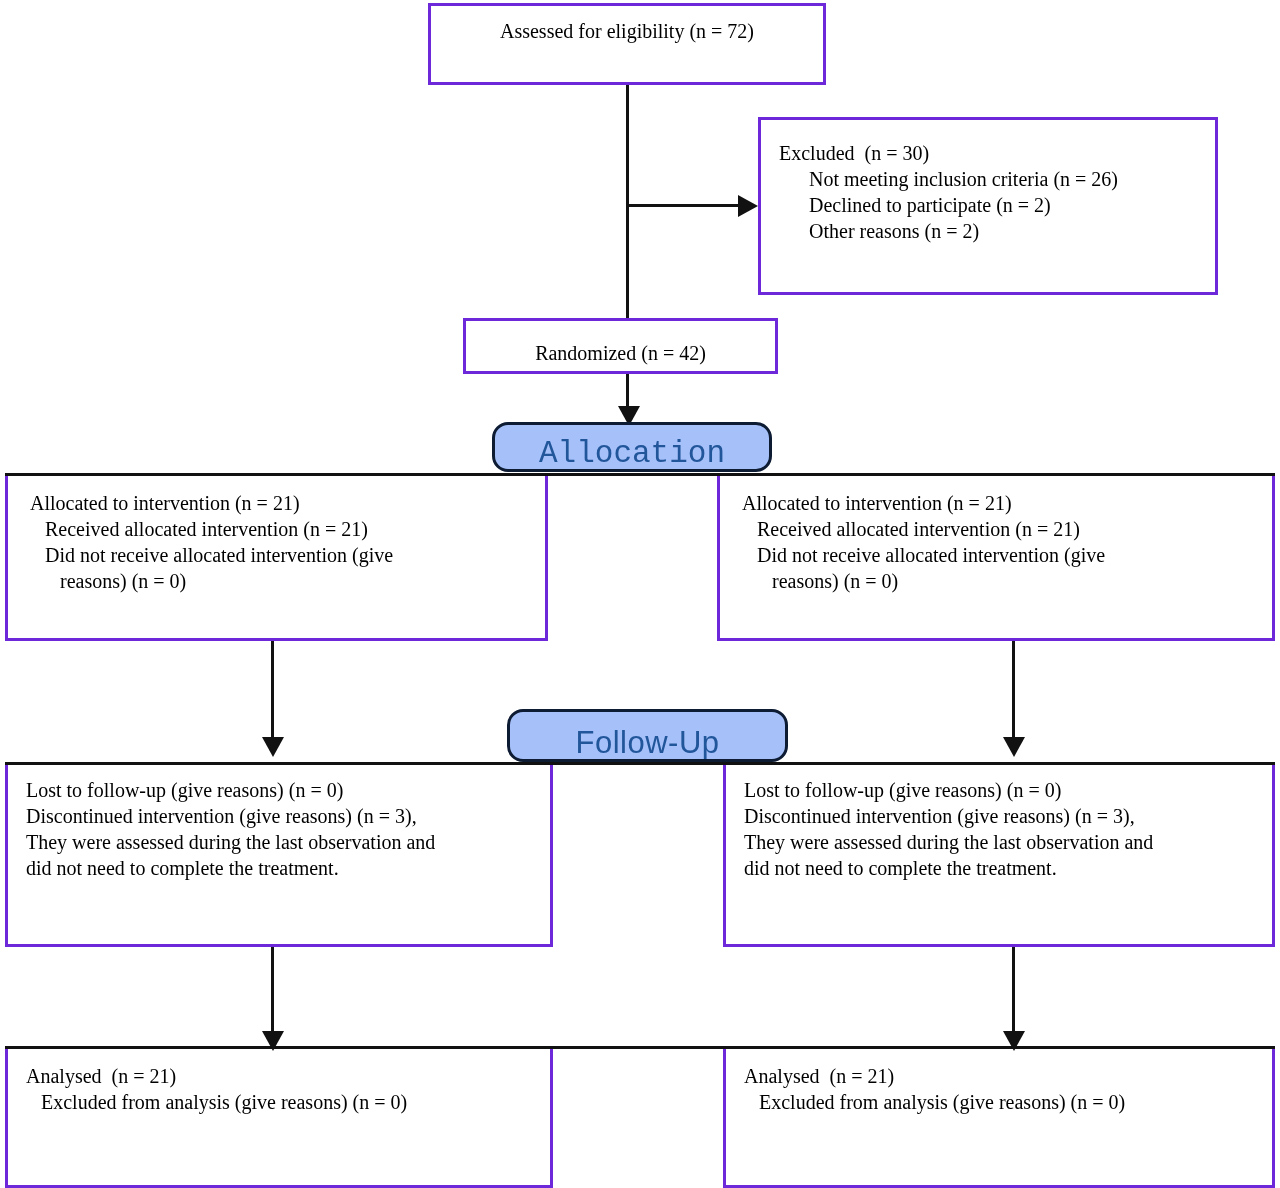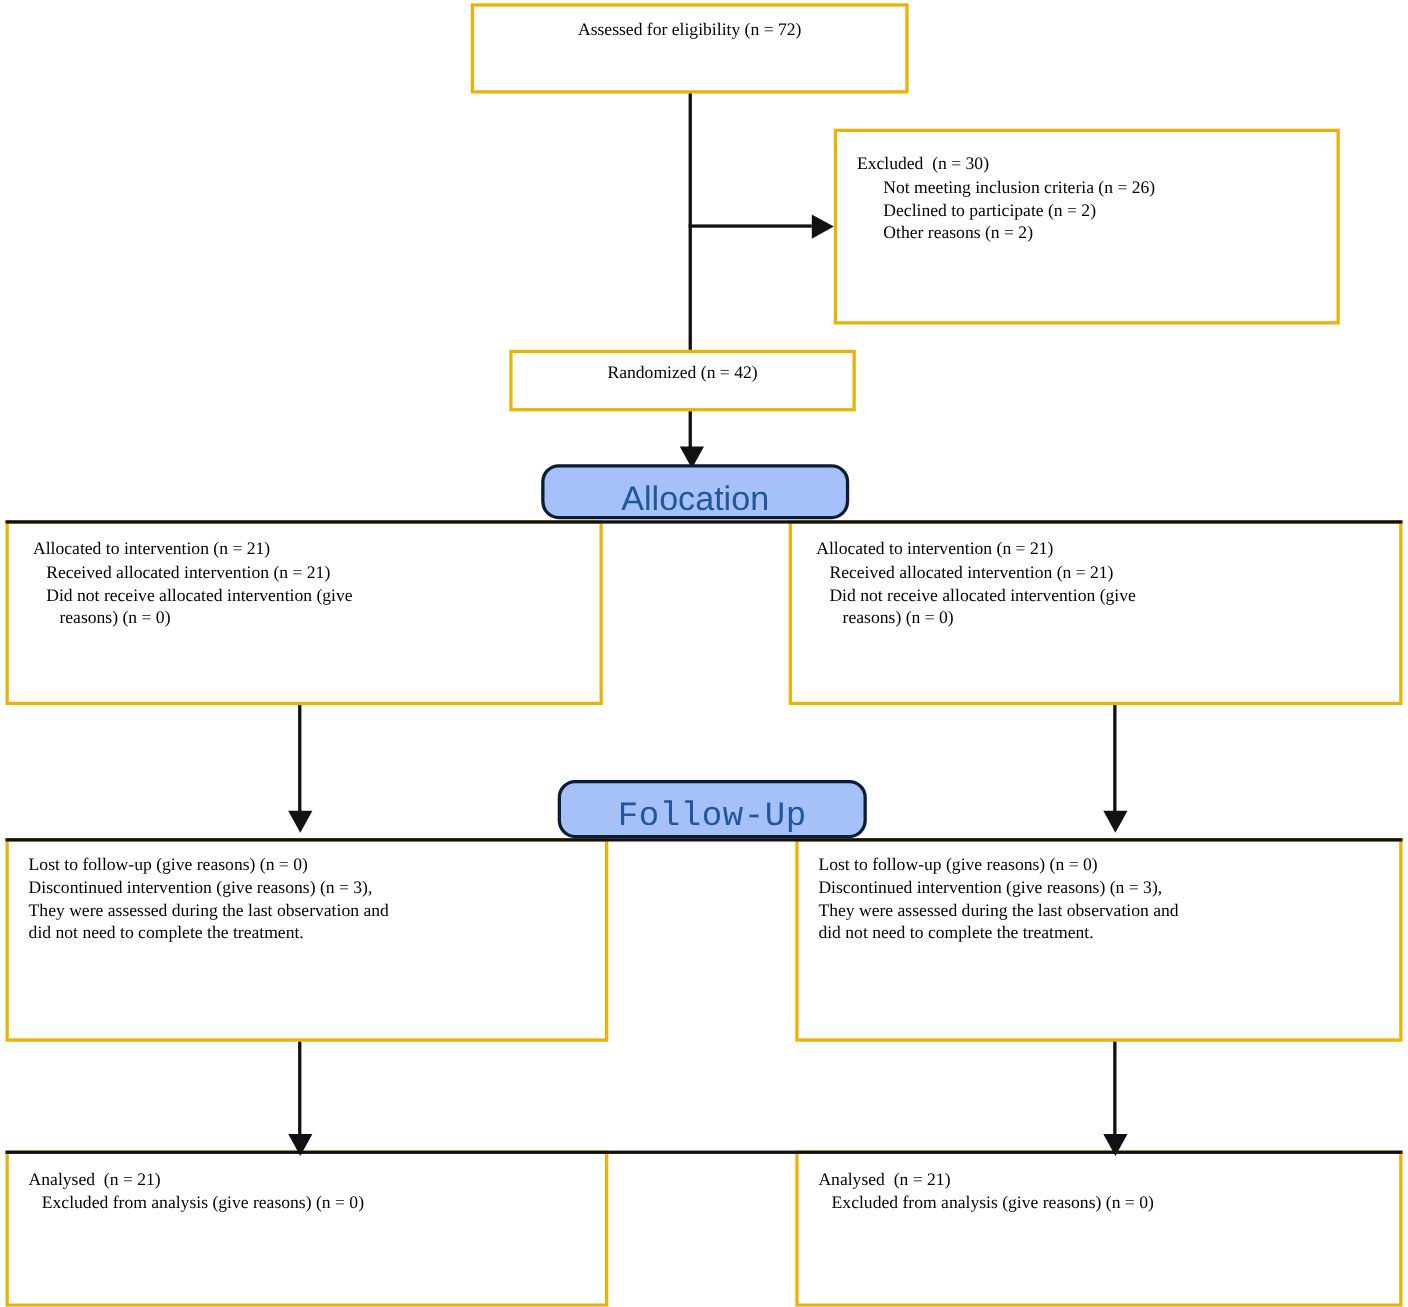--- a/index.html
+++ b/index.html
@@ -17,23 +17,23 @@
   #canvas {
     position: relative;
     width: 1280px;
     height: 1188px;
   }
 
   
   .box {
     position: absolute;
     box-sizing: border-box;
-    border: 3px solid #eab308;
+    border: 3px solid #6d28d9;
     background: #ffffff;
-    font-size: 16px;
+    font-size: 20px;
     line-height: 1.30;
     color: #000000;
   }
   .box .txt {
     display: block;
     white-space: pre-wrap;
   }
   .center-box {
     display: flex;
     align-items: flex-start;
@@ -60,25 +60,25 @@
     z-index: 5;
   }
   .banner .blabel {
     color: #22569a;
     font-size: 31px;
     line-height: 1;
     white-space: nowrap;
     position: relative;
   }
   .banner.sans .blabel {
+    font-family: Liberation Sans, sans-serif;
+    letter-spacing: 0.5px;
+  }
+  .banner.serif .blabel {
     font-family: Liberation Mono, monospace;
-    letter-spacing: 0.5px;
-  }
-  .banner.serif .blabel {
-    font-family: Liberation Sans, sans-serif;
   }
 
   
   .vline, .hline {
     position: absolute;
     background: #111111;
     z-index: 1;
   }
   .vline { width: 3px; }
   .hline { height: 3px; }
@@ -116,21 +116,21 @@
   <div class="hline" style="left:626px; top:204px; width:112px;"></div>
   <div class="arrow-right" style="left:738px; top:195px;"></div>
 
   <div class="box left-box" style="left:758px; top:117px; width:460px; height:178px; padding:20px 14px 18px 18px;">
     <span class="txt">Excluded  (n = 30)
       Not meeting inclusion criteria (n = 26)
       Declined to participate (n = 2)
       Other reasons (n = 2)</span>
   </div>
 
-  <div class="box center-box" style="left:463px; top:318px; width:315px; height:56px; padding-top:9px;">
+  <div class="box center-box" style="left:463px; top:318px; width:315px; height:56px; padding-top:19px;">
     <span class="txt">Randomized (n = 42)</span>
   </div>
 
   <div class="vline" style="left:626px; top:374px; height:39px;"></div>
   <div class="arrow-down" style="left:618px; top:406px;"></div>
 
   <div class="banner serif" style="left:492px; top:422px; width:280px; height:50px;">
     <span class="blabel" style="top:6px;">Allocation</span>
   </div>
 

